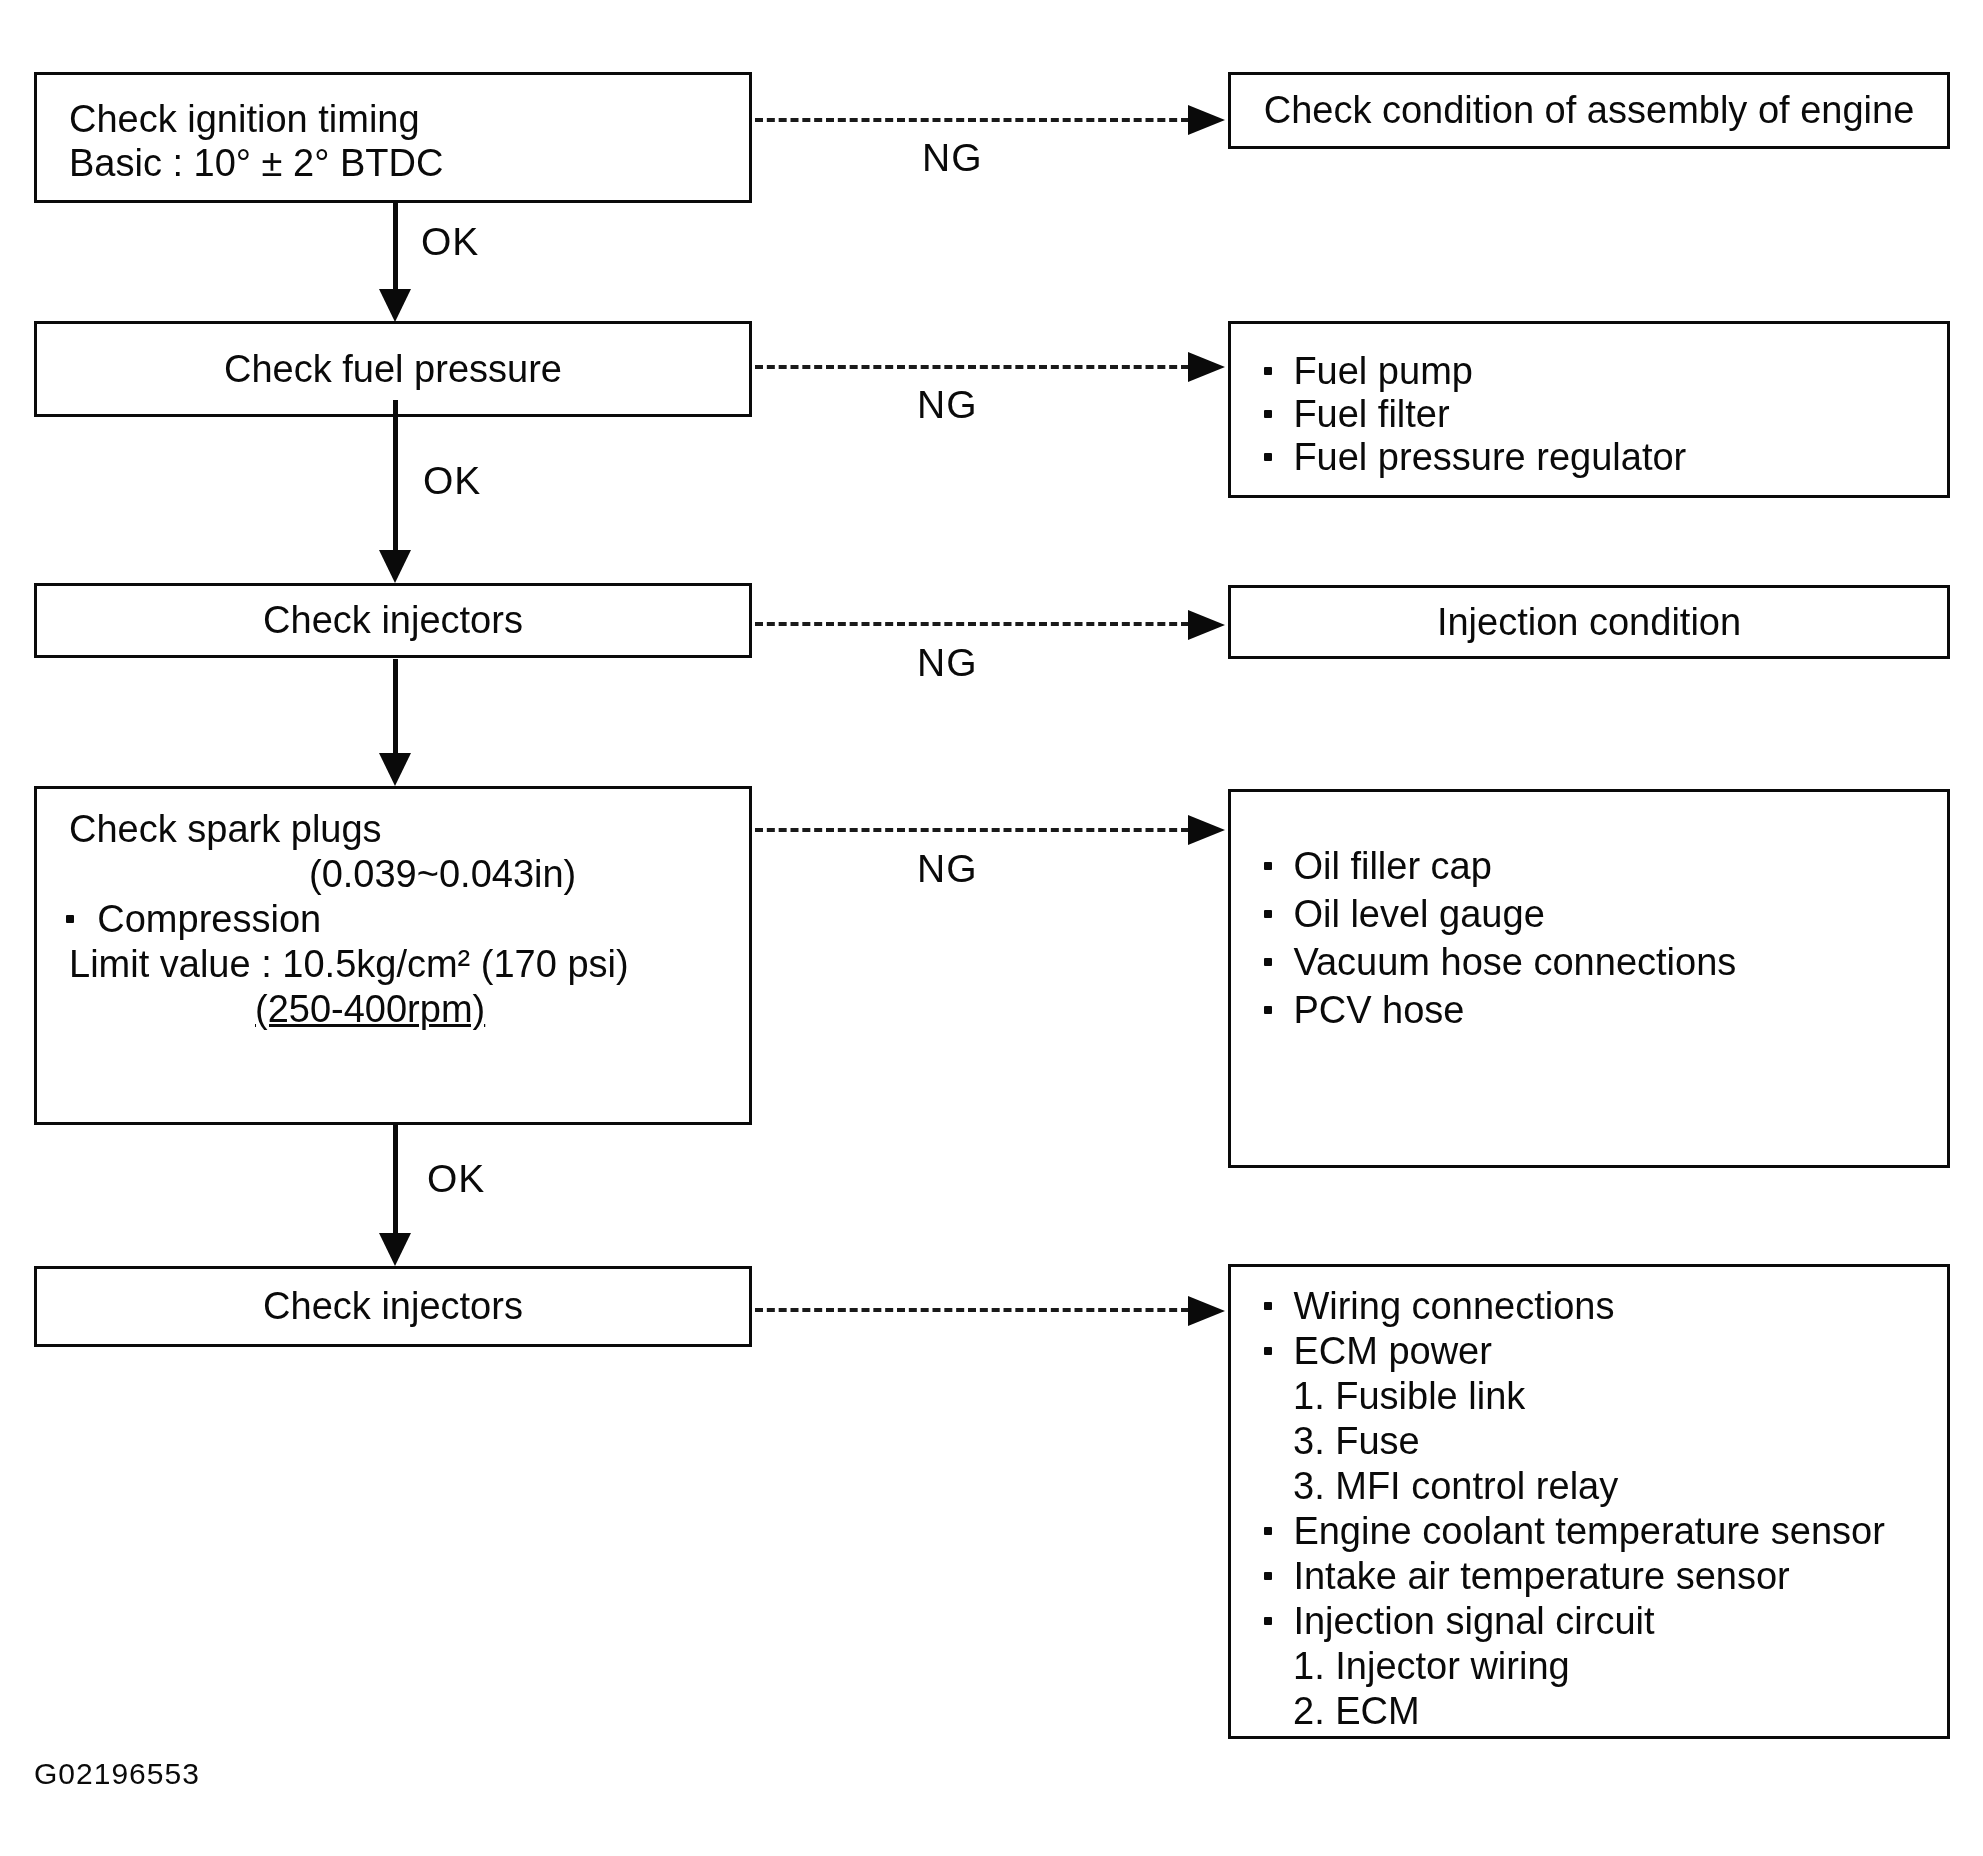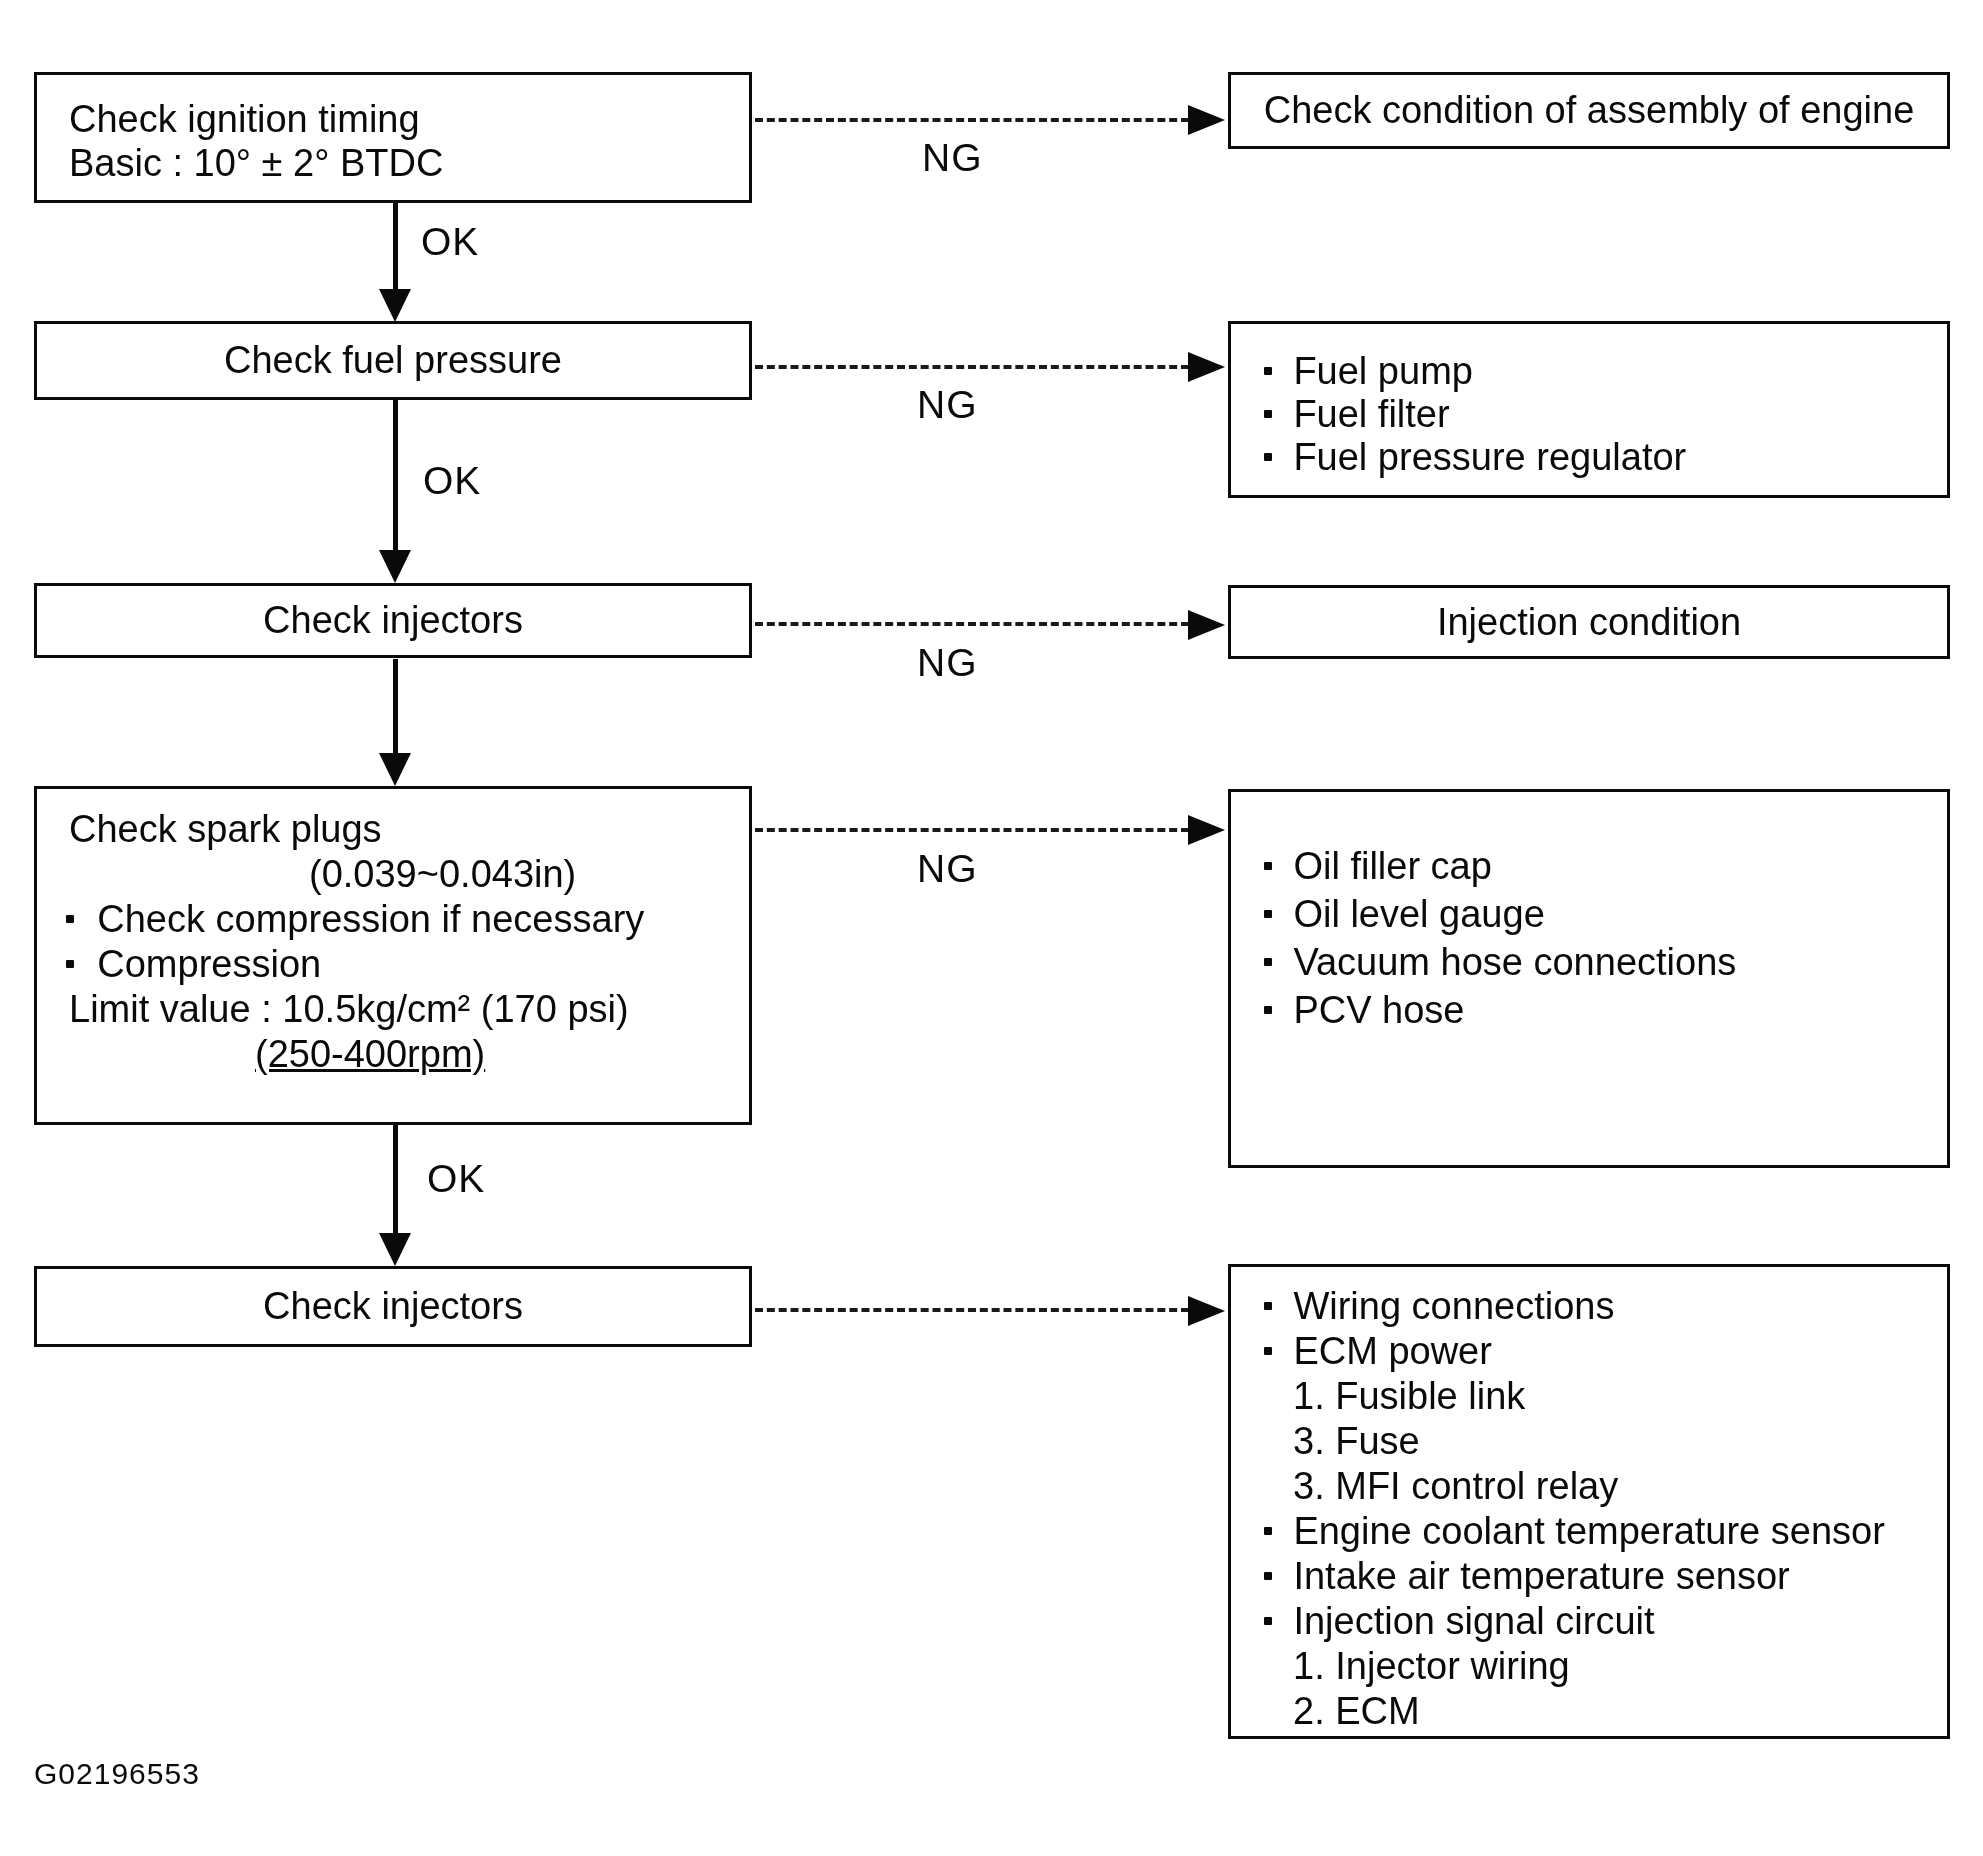--- a/index.html
+++ b/index.html
@@ -61,37 +61,33 @@
 </head>
 <body>
 
 <div id="stage">
 
   <div class="box lbox l1-pad tl" style="top:72px;height:131px;">
     <div>Check ignition timing</div>
     <div>Basic : 10° ± 2° BTDC</div>
   </div>
 
-  <div class="box lbox center" style="top:321px;height:79px;">
+  <div class="box lbox center" style="top:321px;height:96px;">
     <div>Check fuel pressure</div>
   </div>
 
   <div class="box lbox center" style="top:583px;height:75px;">
     <div>Check injectors</div>
   </div>
 
   <div class="box lbox l4-pad" style="top:786px;height:339px;">
     <div class="tl">Check spark plugs</div>
     <div class="indent1">(0.039~0.043in)</div>
     <div class="bullet-line">
       <span class="dot"></span>
-      <span>Check compression if necessary</span>
-    </div>
-    <div class="bullet-line">
-      <span class="dot"></span>
       <span>Compression</span>
     </div>
     <div class="tl">Limit value : 10.5kg/cm² (170 psi)</div>
     <div class="indent2">(250-400rpm)</div>
   </div>
 
   <div class="box center" style="left:34px;width:718px;top:1266px;height:81px;">
     <div>Check injectors</div>
   </div>
 

